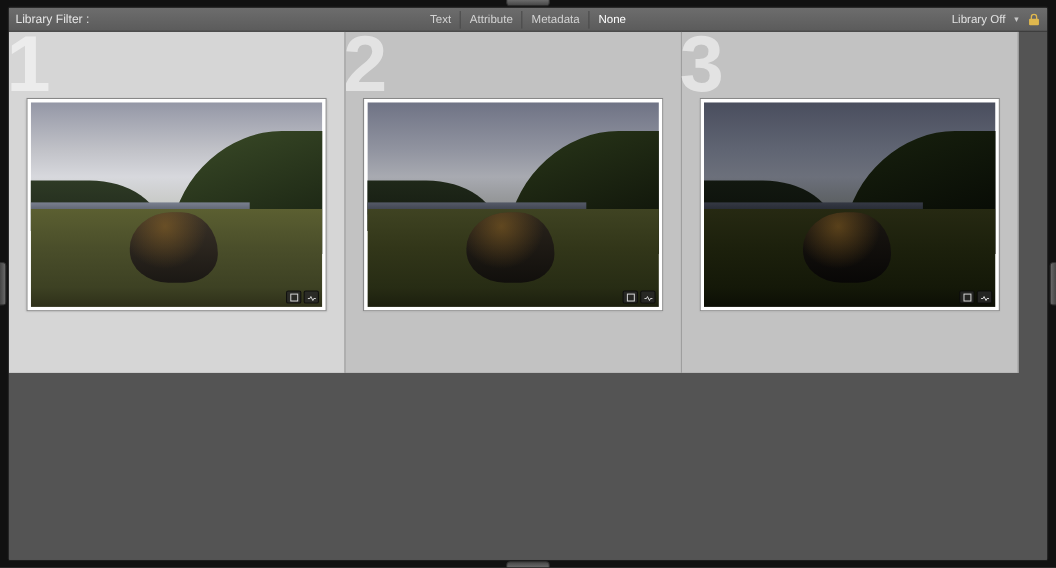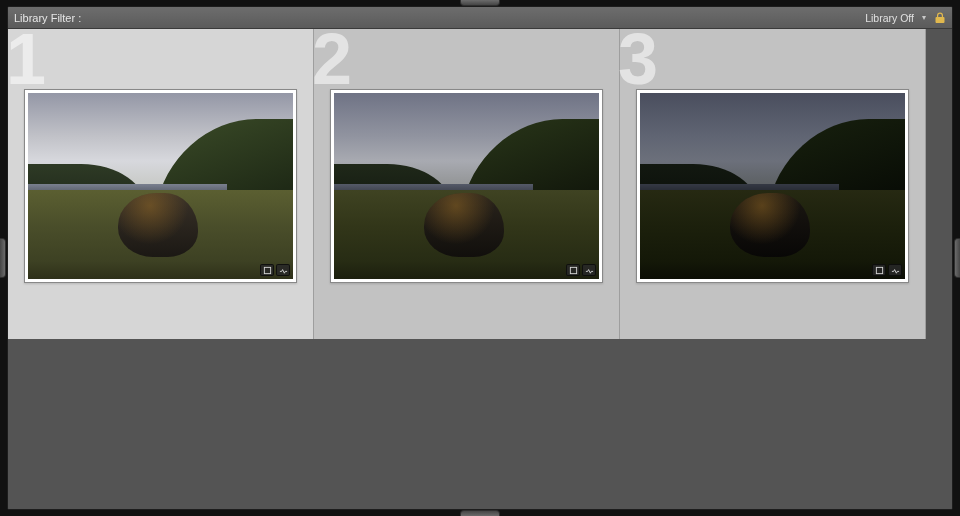--- a/index.html
+++ b/index.html
@@ -166,20 +166,26 @@
 
 <div class="top-tab"></div>
 <div class="bottom-tab"></div>
 <div class="side-tab left"></div>
 <div class="side-tab right"></div>
 
 <div class="frame">
 
   <div class="filter-bar">
     <span class="filter-label">Library Filter :</span>
+    <div class="filter-tabs">
+      <span class="filter-tab">Text</span>
+      <span class="filter-tab">Attribute</span>
+      <span class="filter-tab">Metadata</span>
+      <span class="filter-tab active">None</span>
+    </div>
     <div class="filters-off">
       <span>Library Off</span>
       <span style="font-size:8px; color:#c8c8c8;">▾</span>
       <span class="lock">
         <svg viewBox="0 0 12 12">
             <path fill="#e0b84e" d="M3 5V3.5a3 3 0 0 1 6 0V5h.5a1 1 0 0 1 1 1v4a1 1 0 0 1-1 1h-7a1 1 0 0 1-1-1V6a1 1 0 0 1 1-1H3zm1.2 0h3.6V3.5a1.8 1.8 0 1 0-3.6 0V5z"></path>
           </svg>
       </span>
     </div>
   </div>

